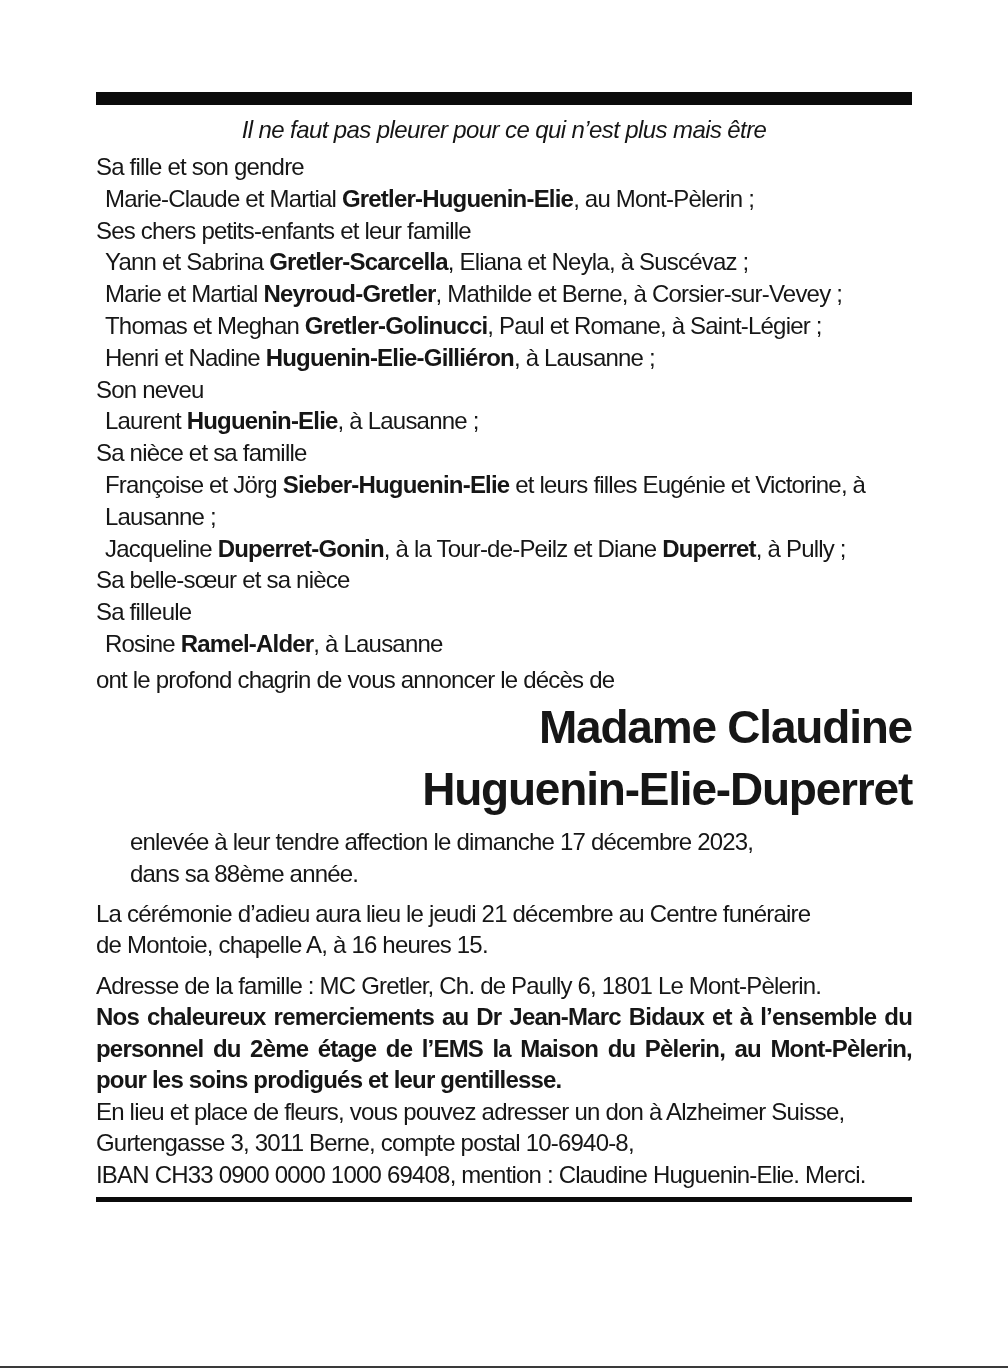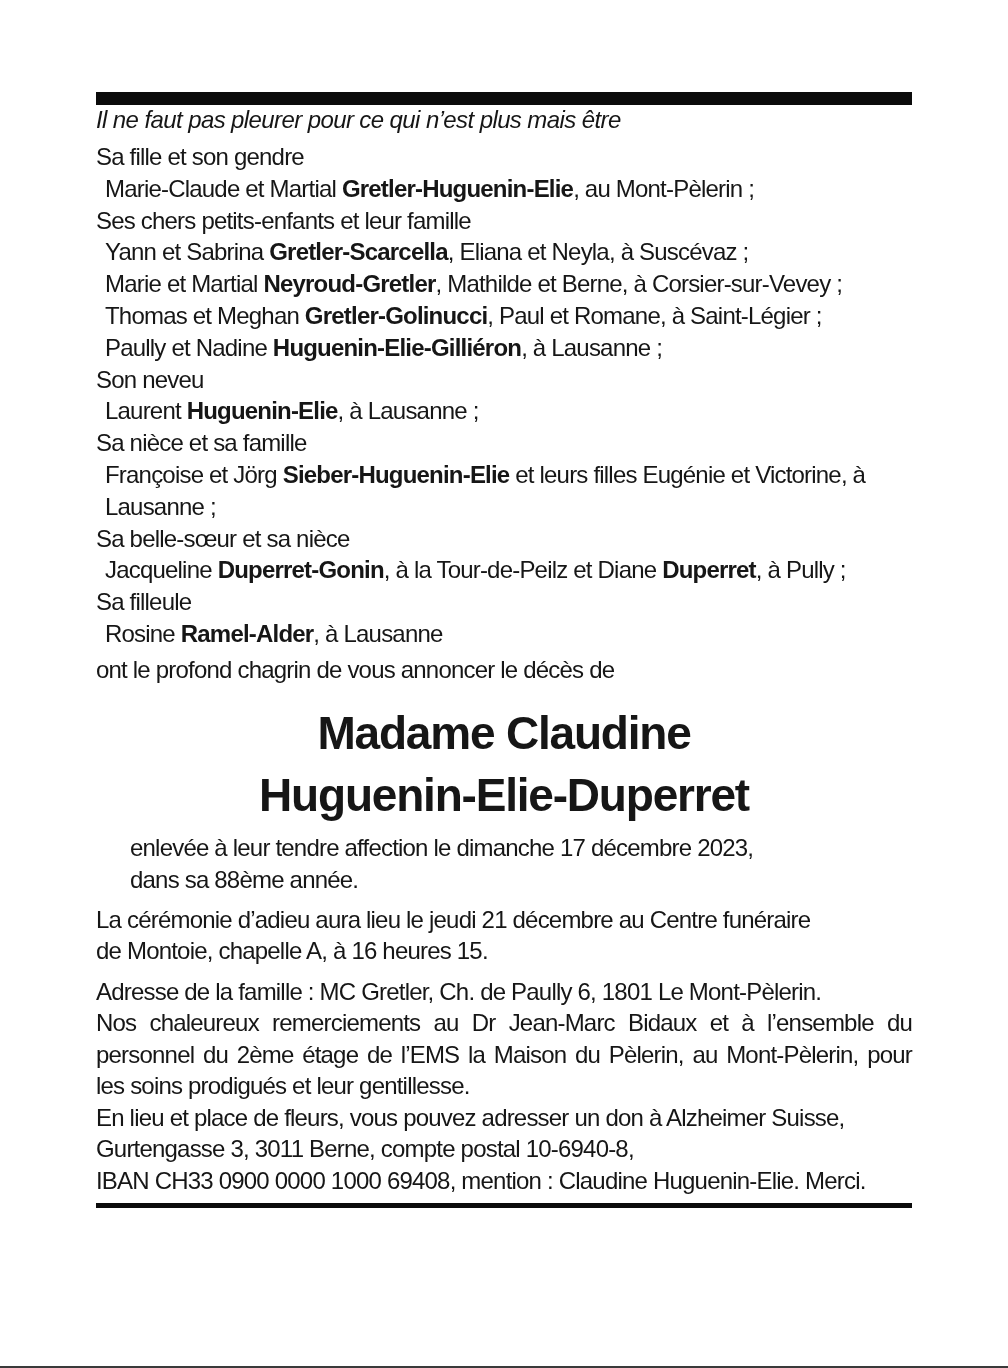--- a/index.html
+++ b/index.html
@@ -31,21 +31,22 @@
   }
   .page-bottom-border {
     position: absolute;
     left: 0;
     right: 0;
     bottom: 0;
     height: 2px;
     background: #3a3a3a;
   }
   .quote {
-    text-align: left;
+    margin-top: 10px;
+    text-align: center;
     font-size: 24px;
     line-height: 30px;
     letter-spacing: -0.6px;
   }
   .quote .it {
     font-style: italic;
   }
   .family {
     margin-top: 6px;
     font-size: 24px;
@@ -58,22 +59,22 @@
   .b {
     font-weight: 700;
   }
   .announcement {
     margin-top: 4px;
     font-size: 24px;
     line-height: 32px;
     letter-spacing: -0.8px;
   }
   .heading {
-    margin-top: 16px;
-    text-align: center;
+    margin-top: 0;
+    text-align: right;
     font-weight: 700;
     font-size: 46px;
     line-height: 62px;
     letter-spacing: -1.2px;
   }
   .death {
     margin-top: 6px;
     font-size: 24px;
     line-height: 32px;
     letter-spacing: -0.8px;
@@ -86,47 +87,48 @@
     letter-spacing: -0.8px;
   }
   .info {
     margin-top: 10px;
     font-size: 24px;
     line-height: 31.5px;
     letter-spacing: -0.8px;
   }
   .info .just {
     text-align: justify;
+    font-weight: bold;
   }
 </style>
 </head>
 <body>
 
 <div class="sheet">
 
   <div class="rule top-rule"></div>
 
   <div class="quote">
     <div class="it">Il ne faut pas pleurer pour ce qui n’est plus mais être</div>
   </div>
 
   <div class="family">
       <div class="fam-line label"><span>Sa fille et son gendre</span></div>
       <div class="fam-line entry"><span>Marie-Claude et Martial </span><span class="b">Gretler-Huguenin-Elie</span><span>, au Mont-Pèlerin ;</span></div>
       <div class="fam-line label"><span>Ses chers petits-enfants et leur famille</span></div>
       <div class="fam-line entry"><span>Yann et Sabrina </span><span class="b">Gretler-Scarcella</span><span>, Eliana et Neyla, à Suscévaz ;</span></div>
       <div class="fam-line entry"><span>Marie et Martial </span><span class="b">Neyroud-Gretler</span><span>, Mathilde et Berne, à Corsier-sur-Vevey ;</span></div>
       <div class="fam-line entry"><span>Thomas et Meghan </span><span class="b">Gretler-Golinucci</span><span>, Paul et Romane, à Saint-Légier ;</span></div>
-      <div class="fam-line entry"><span>Paully et Nadine </span><span class="b">Huguenin-Elie-Gilliéron</span><span>, à Lausanne ;</span></div>
+      <div class="fam-line entry"><span>Henri et Nadine </span><span class="b">Huguenin-Elie-Gilliéron</span><span>, à Lausanne ;</span></div>
       <div class="fam-line label"><span>Son neveu</span></div>
       <div class="fam-line entry"><span>Laurent </span><span class="b">Huguenin-Elie</span><span>, à Lausanne ;</span></div>
       <div class="fam-line label"><span>Sa nièce et sa famille</span></div>
       <div class="fam-line entry"><span>Françoise et Jörg </span><span class="b">Sieber-Huguenin-Elie</span><span> et leurs filles Eugénie et Victorine, à Lausanne ;</span></div>
+      <div class="fam-line entry"><span>Jacqueline </span><span class="b">Duperret-Gonin</span><span>, à la Tour-de-Peilz et Diane </span><span class="b">Duperret</span><span>, à Pully ;</span></div>
       <div class="fam-line label"><span>Sa belle-sœur et sa nièce</span></div>
-      <div class="fam-line entry"><span>Jacqueline </span><span class="b">Duperret-Gonin</span><span>, à la Tour-de-Peilz et Diane </span><span class="b">Duperret</span><span>, à Pully ;</span></div>
       <div class="fam-line label"><span>Sa filleule</span></div>
       <div class="fam-line entry"><span>Rosine </span><span class="b">Ramel-Alder</span><span>, à Lausanne</span></div>
     </div>
 
   <div class="announcement">ont le profond chagrin de vous annoncer le décès de</div>
 
   <div class="heading">
     <div>Madame Claudine</div>
     <div>Huguenin-Elie-Duperret</div>
   </div>

